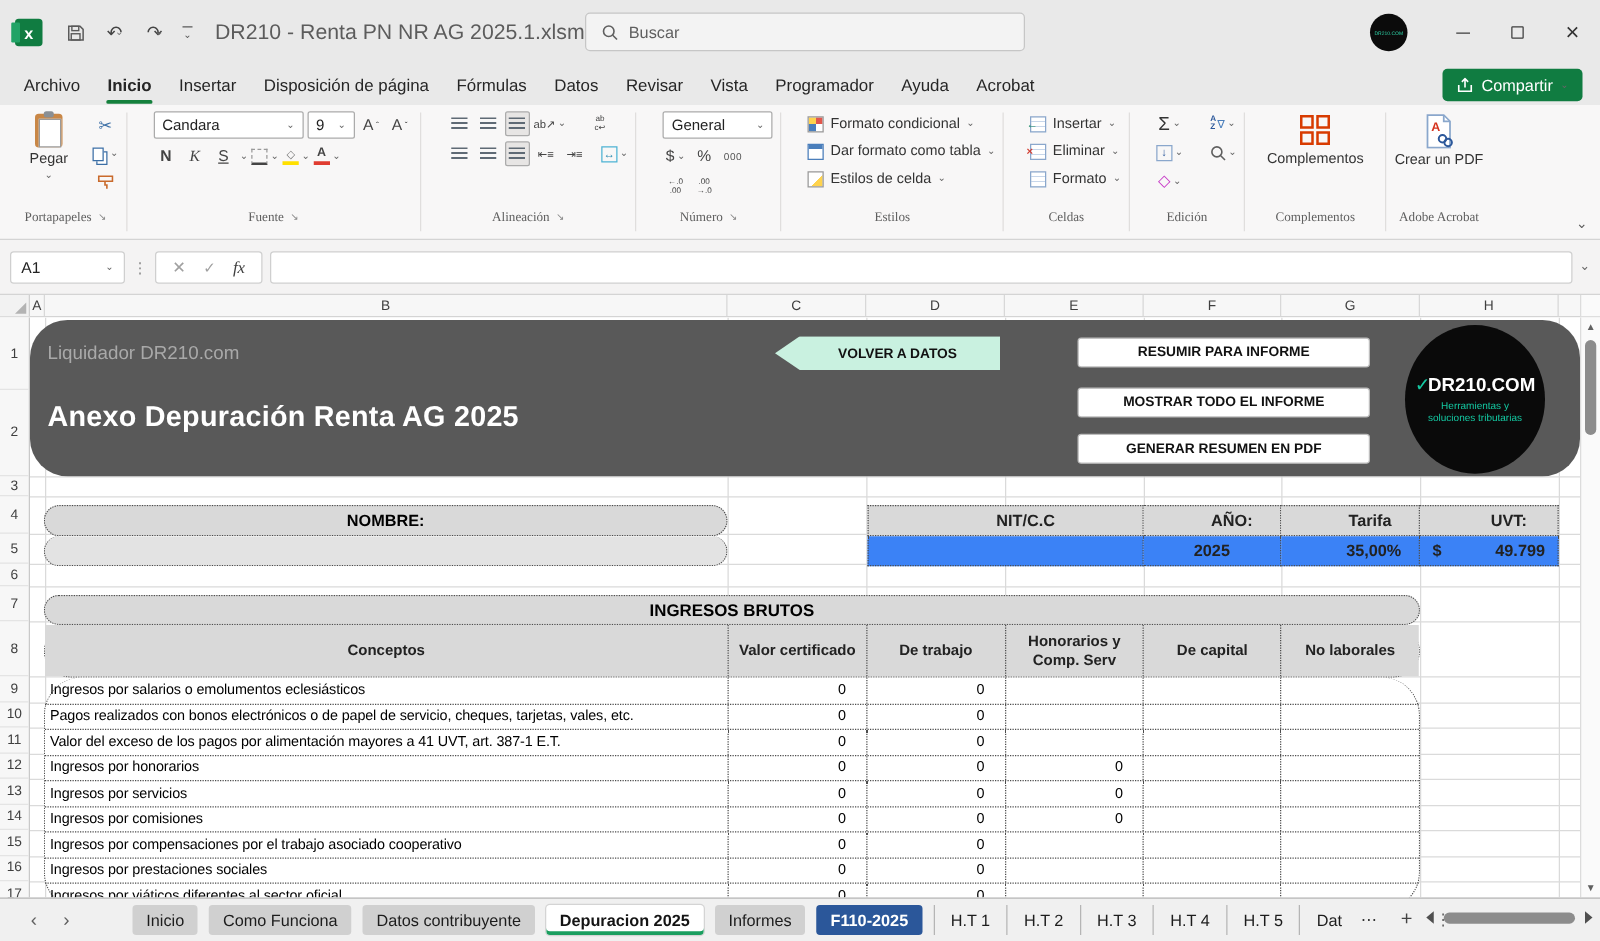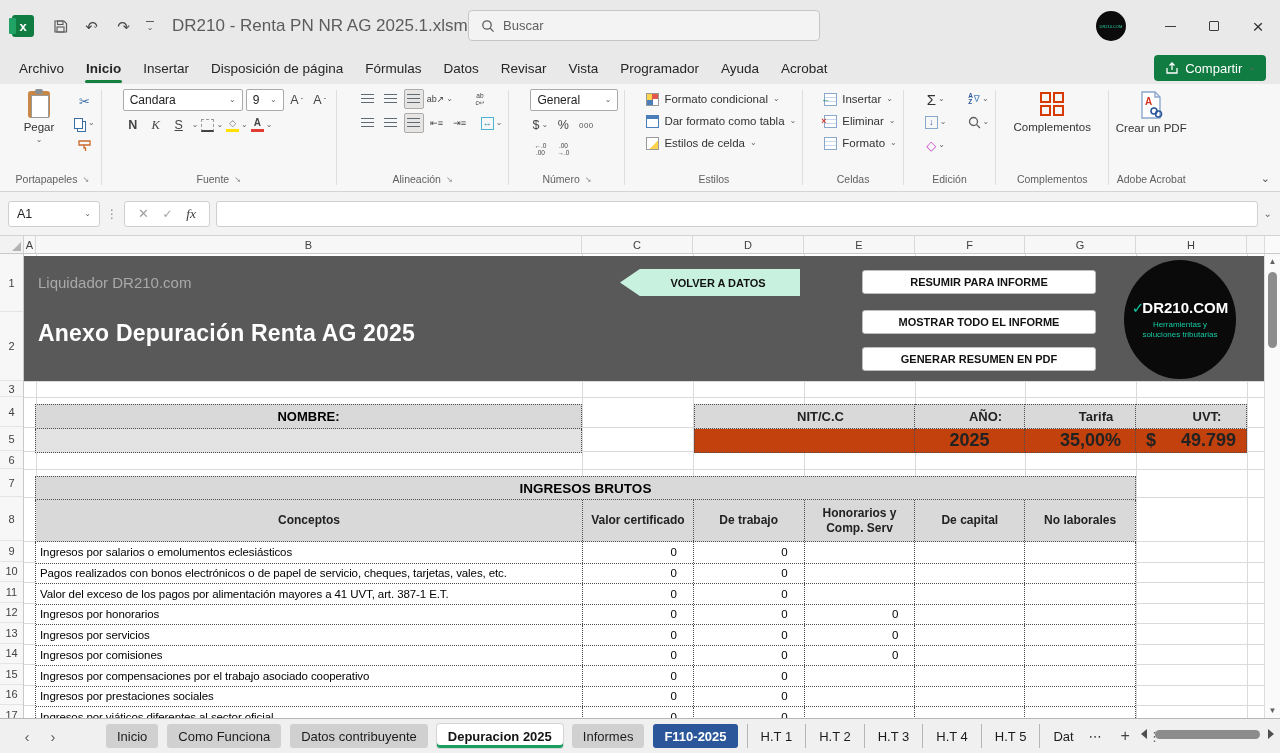--- a/index.html
+++ b/index.html
@@ -32,21 +32,21 @@
   .mtab { padding:6px 11px; font-size:13.5px; color:#262626; position:relative; cursor:default; white-space:nowrap; }
   .mtab.active { font-weight:700; }
   .mtab.active::after { content:""; position:absolute; left:10px; right:10px; bottom:-1px; height:3px; background:#15803d; border-radius:2px; }
   .share-btn { margin-left:auto; margin-right:14px; height:26px; background:#107c41; color:#fff; border-radius:4px; display:flex; align-items:center; gap:6px; padding:0 11px; font-size:13px; }
   .share-btn .chev { font-size:8px; }
 
   
   .ribbon { height:108px; background:#f8f7f7; border-bottom:1px solid #d4d4d4; display:flex; align-items:stretch; padding:0 4px; flex:0 0 auto; position:relative; }
   .rgroup { display:flex; flex-direction:column; padding:5px 6px 2px; }
   .rgc { flex:1; display:flex; align-items:flex-start; gap:6px; }
-  .rgl { height:20px; display:flex; align-items:center; justify-content:center; gap:5px; font-size:10.5px; color:#5f5f5f; white-space:nowrap; }
+  .rgl { height:20px; display:flex; align-items:flex-start; justify-content:center; gap:5px; font-size:10.5px; color:#5f5f5f; white-space:nowrap;font-family:Liberation Serif, serif; }
   .launcher { font-size:8px; color:#8a8a8a; }
   .rdiv { width:1px; background:#e0dedd; margin:6px 0; }
   .mi { min-width:20px; height:20px; display:inline-flex; align-items:center; justify-content:center; font-size:12.5px; color:#444; gap:2px; border-radius:2px; }
   .mi.sel { border:1px solid #ababab; background:#e7e5e4; }
   .chev { font-size:8px; color:#666; line-height:1; }
   .lbl { font-size:11.5px; color:#333; }
   .paste-btn { width:58px; display:flex; flex-direction:column; align-items:center; gap:3px; padding-top:2px; }
   .ic-clipboard { position:relative; width:22px; height:27px; background:#c98746; border-radius:3px; }
   .ic-clipboard::before { content:""; position:absolute; left:3px; top:4px; width:16px; height:21px; background:#fff; border:1px solid #9a9a9a; }
   .ic-clipboard::after { content:""; position:absolute; left:7px; top:-2px; width:8px; height:5px; background:#8a8f94; border-radius:2px; }
@@ -109,39 +109,39 @@
   .gutter { width:24px; background:#f7f7f7; border-right:1px solid #c9c9c9; overflow:hidden; }
   .rown { display:flex; align-items:center; justify-content:center; font-size:11px; color:#3f3f3f; border-bottom:1px solid #e4e4e4; }
   .sheet { width:1240px; position:relative; overflow:hidden; background:#fff; }
   .vline { position:absolute; top:0; bottom:0; width:1px; background:#dadada; }
   .hline { position:absolute; left:0; right:0; height:1px; background:#dadada; }
   .vscroll { width:16px; background:#fafafa; border-left:1px solid #dcdcdc; position:relative; }
   .vscroll .arr { position:absolute; left:0; right:0; text-align:center; font-size:8px; color:#606060; }
   .vthumb { position:absolute; left:3px; top:18px; width:9px; height:76px; background:#8c8c8c; border-radius:5px; }
 
   
-  .blk { position:absolute; }
+  .blk { position:absolute;border-radius:30px; }
   .dark-header { left:0; top:2px; width:1240px; height:125px; background:#595959; }
   .brand { position:absolute; left:14px; top:18px; font-size:15px; color:#a9a9a9; }
   .sheet-title { position:absolute; left:14px; top:64px; font-size:23px; font-weight:700; color:#fff; letter-spacing:0.2px; }
   .volver { position:absolute; left:596px; top:13px; width:180px; height:27px; background:#c9f1e0; clip-path:polygon(11% 0,100% 0,100% 100%,11% 100%,0 50%); display:flex; align-items:center; justify-content:center; padding-left:16px; font-size:11px; font-weight:700; color:#111; }
   .wbtn { position:absolute; left:838px; width:234px; height:24px; background:#fff; border:1px solid #bdbdbd; border-radius:3px; display:flex; align-items:center; justify-content:center; font-size:11px; font-weight:700; color:#111; }
   .logo { position:absolute; left:1100px; top:4px; width:112px; height:119px; border-radius:50%; background:#0a0a0a; display:flex; flex-direction:column; align-items:center; justify-content:center; text-align:center; }
   .logo .nm { color:#fff; font-size:15px; font-weight:800; white-space:nowrap; }
   .logo .nm .ck { color:#14c9a2; margin-right:-2px; }
   .logo .tg { color:#14c9a2; font-size:8px; line-height:1.2; margin-top:3px; width:86px; }
   .hcell { background:#d9d9d9; border:1px dotted #4d4d4d; display:flex; align-items:center; justify-content:center; font-weight:700; font-size:13px; color:#000; }
   .vcell { background:#e3e3e3; border:1px dotted #4d4d4d; border-top:none; }
   .nombre-h { left:11px; top:150px; width:547px; height:25px; }
   .nombre-v { left:11px; top:175px; width:547px; height:24px; }
   .nit-row { left:670px; top:150px; width:553px; height:25px; display:flex; padding:0; background:none; border:none; }
   .nit-row .c { background:#d9d9d9; border:1px dotted #4d4d4d; border-left:none; display:flex; align-items:center; justify-content:center; font-weight:700; font-size:13px;padding-left:32px; }
   .nit-row .c:first-child { border-left:1px dotted #4d4d4d; }
   .nit-vals { left:670px; top:175px; width:553px; height:24px; display:flex; }
-  .nit-vals .c { background:#c2410c; border:1px dotted #4d4d4d; border-top:none; border-left:none; display:flex; align-items:center; justify-content:center; font-weight:700; font-size:18px; }
+  .nit-vals .c { background:#3b82f6; border:1px dotted #4d4d4d; border-top:none; border-left:none; display:flex; align-items:center; justify-content:center; font-weight:700; font-size:13px; }
   .nit-vals .c:first-child { border-left:1px dotted #4d4d4d; }
   .nit-vals .tarifa { justify-content:flex-end; padding-right:14px; }
   .nit-vals .uvt { justify-content:space-between; padding:0 10px; }
   .ing-title { left:11px; top:222px; width:1101px; height:24px; font-size:13.5px; }
   .ing-header { left:11px; top:246px; width:1101px; height:42px; display:flex; border:1px dotted #4d4d4d; border-top:none; }
   .ing-h { background:#d9d9d9; border-left:1px dotted #4d4d4d; display:flex; align-items:center; justify-content:center; text-align:center; font-weight:700; font-size:12px; line-height:1.25; padding:0 4px; }
   .ing-h:first-child { border-left:none; }
   .ing-body { left:11px; top:288px; width:1101px; border:1px dotted #4d4d4d; border-top:none; background:#fff; }
   .ing-row { height:20.5px; display:flex; border-top:1px dotted #4d4d4d; }
   .ing-row:first-child { border-top:none; }

